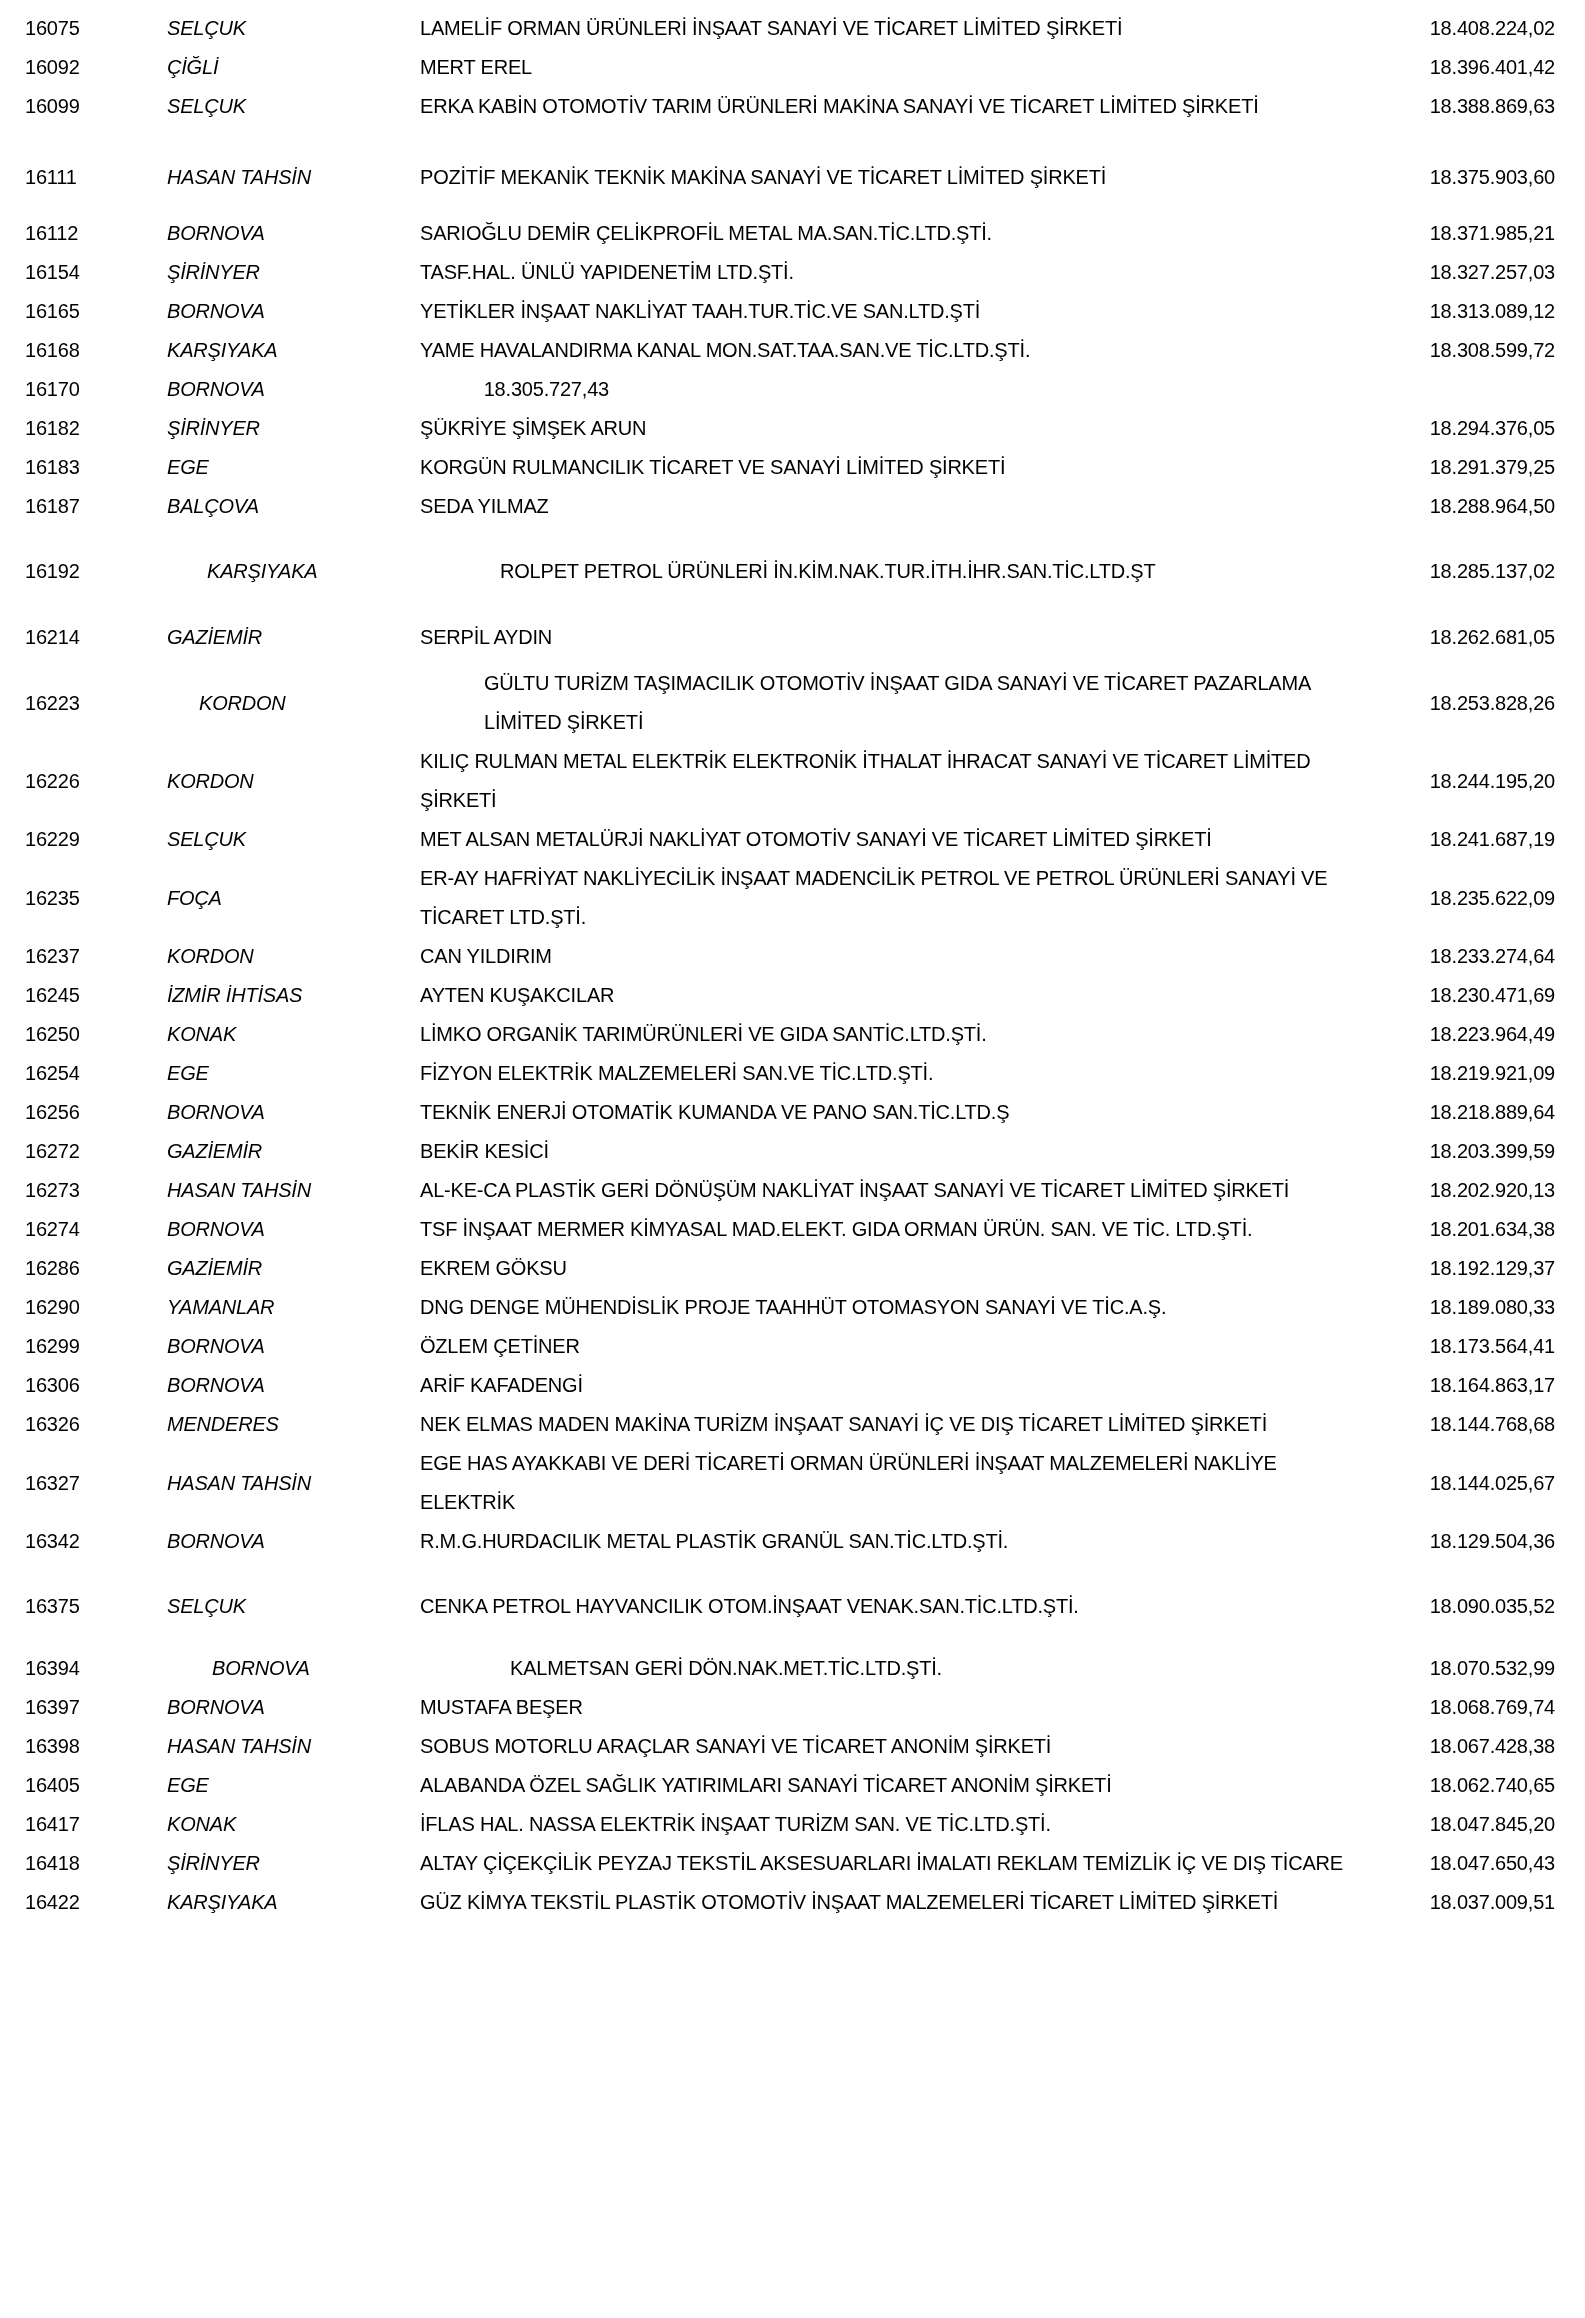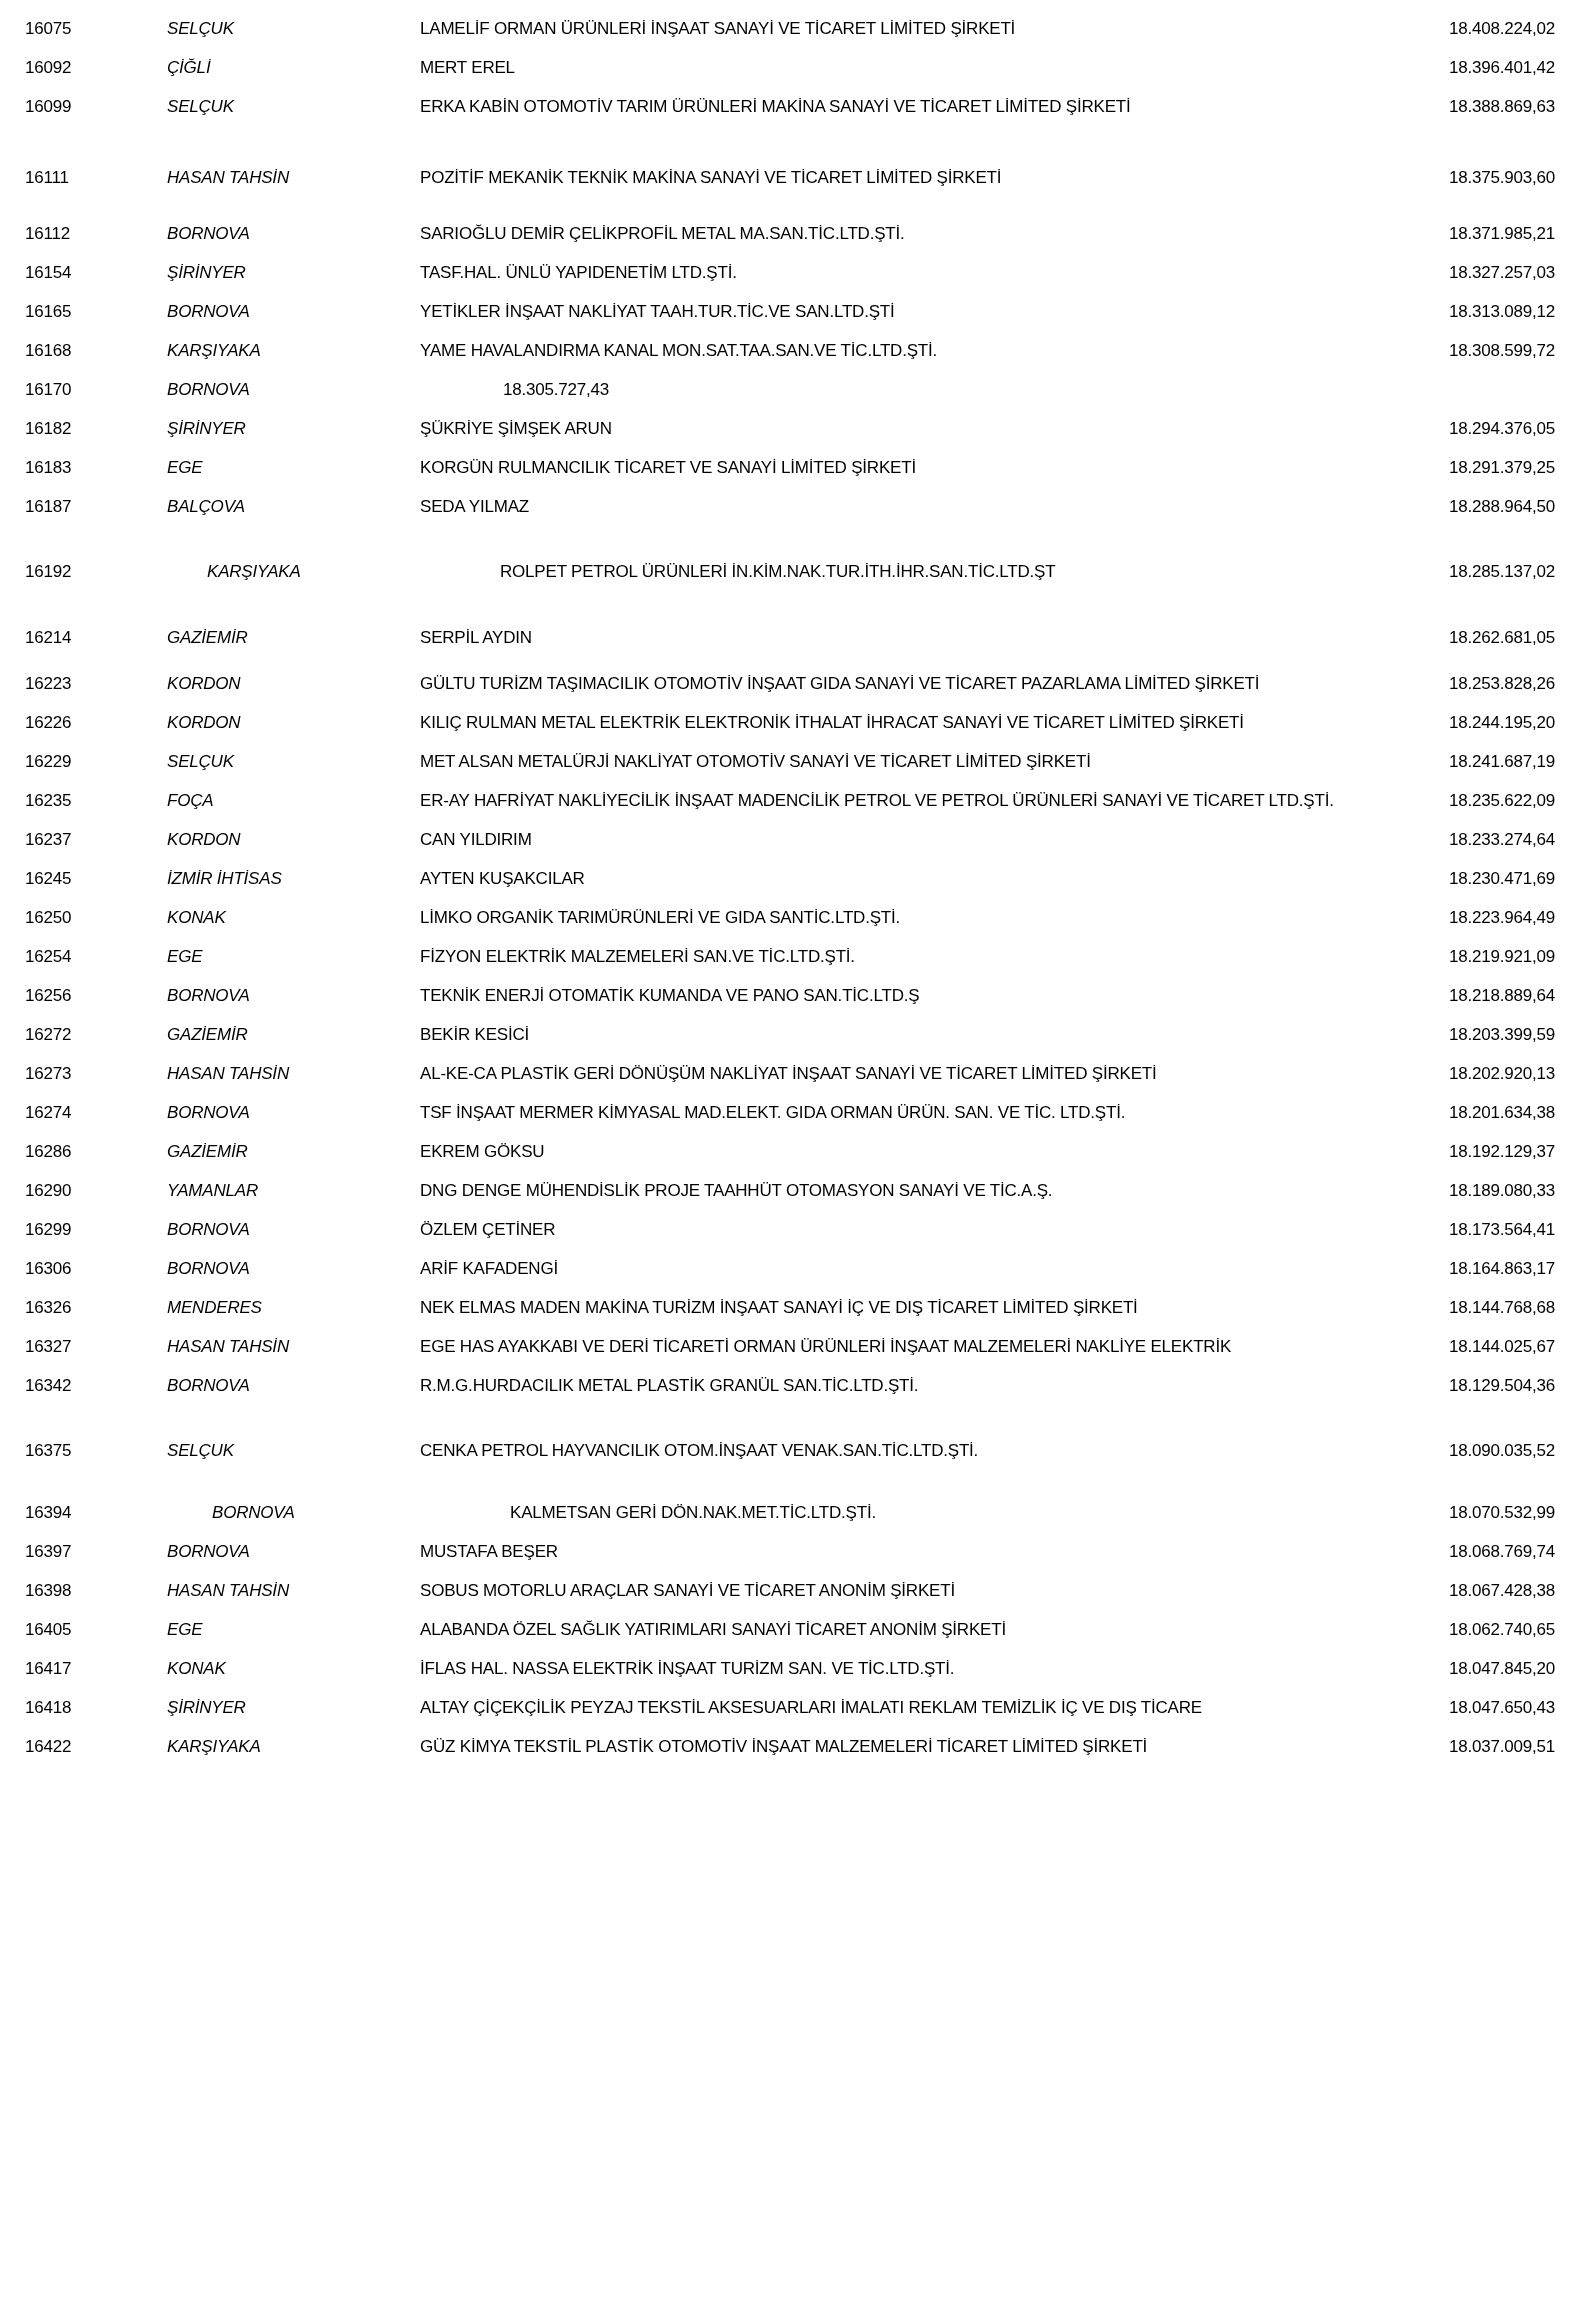--- a/index.html
+++ b/index.html
@@ -18,21 +18,21 @@
     padding: 9px 30px 18px 25px;
     box-sizing: border-box;
     width: 1585px;
   }
   .records {
     width: 100%;
   }
   .row {
     display: flex;
     align-items: center;
-    font-size: 17px;
+    font-size: 20px;
     line-height: 39px;
     letter-spacing: -0.2px;
   }
   .cell {
     white-space: normal;
   }
   .cell-id {
     width: 142px;
     flex: 0 0 142px;
   }
@@ -49,21 +49,21 @@
     width: 189px;
     flex: 0 0 189px;
     text-align: right;
     white-space: nowrap;
   }
   
   .row:nth-child(4)  { margin-top: 32px; }
   .row:nth-child(5)  { margin-top: 16.7px; }
   .row:nth-child(13) { margin-top: 26px; gap: 40px; }
   .row:nth-child(14) { margin-top: 27px; }
-  .row:nth-child(15) { margin-top: 7.6px; }
+  .row:nth-child(15) { margin-top: 7.6px; gap: 32px; }
   .row:nth-child(34) { margin-top: 26px; }
   .row:nth-child(35) { margin-top: 23px; gap: 45px; }
 </style>
 </head>
 <body>
 
 <div class="page">
   <div class="records">
   <div class="row">
     <div class="cell cell-id">16075</div>

